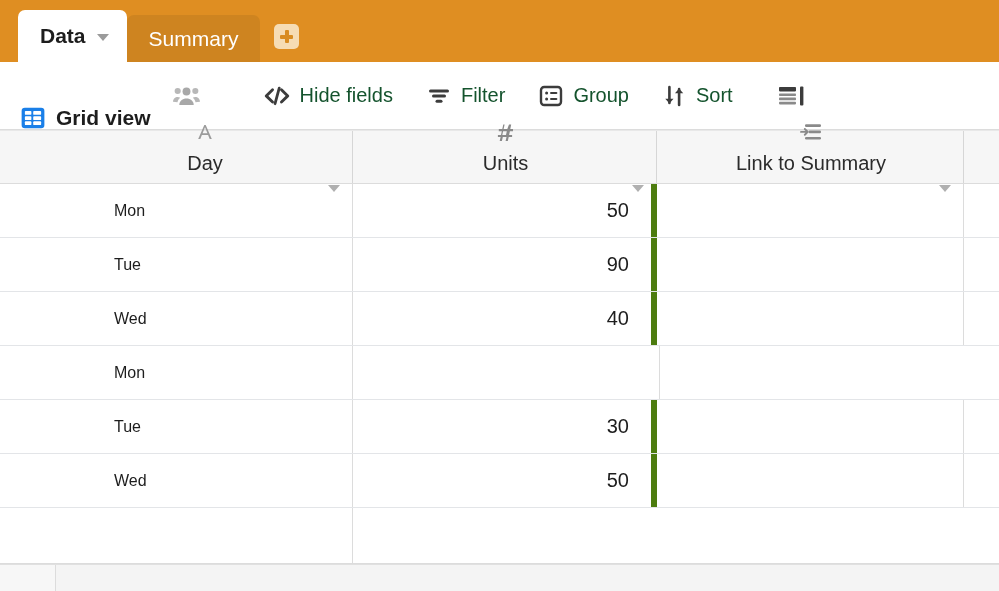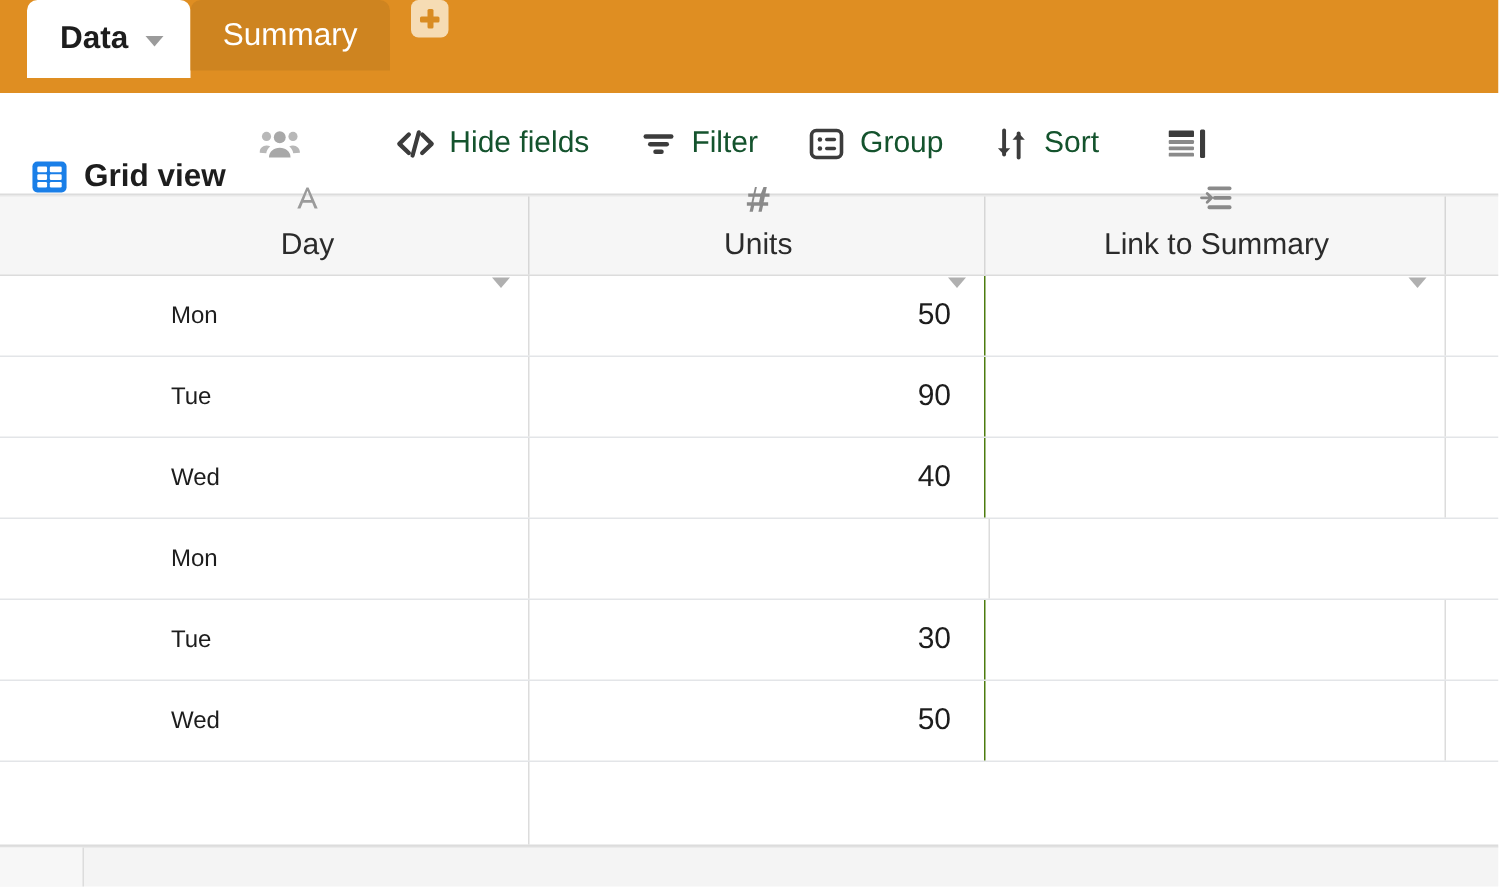--- a/index.html
+++ b/index.html
@@ -12,21 +12,21 @@
     font-family: "Liberation Sans", sans-serif;
     -webkit-font-smoothing: antialiased;
   }
 
   
   .tabbar {
     position: relative;
     height: 62px;
     background: #df8e22;
     display: flex;
-    align-items: flex-start;
+    align-items: flex-end;
     padding-left: 18px;
   }
 
   .tab {
     height: 52px;
     display: flex;
     align-items: center;
     gap: 11px;
     padding: 0 22px;
     border-radius: 7px 7px 0 0;
@@ -121,21 +121,21 @@
     height: 54px;
     background: #f6f6f6;
     border-bottom: 1px solid #dcdcdc;
     border-top: 1px solid #e8e8e8;
   }
 
   .cell { height: 100%; display: flex; align-items: center; position: relative; }
 
   .c-gutter { width: 56px; flex: 0 0 56px; }
   .c-day    { width: 297px; flex: 0 0 297px; border-right: 1px solid #dcdcdc; }
-  .c-units  { width: 304px; flex: 0 0 304px; border-right: 1px solid #4d7c0f; }
+  .c-units  { width: 304px; flex: 0 0 304px; border-right: 6px solid #4d7c0f; }
   .c-link   { width: 307px; flex: 0 0 307px; border-right: 1px solid #dcdcdc; }
   .c-tail   { flex: 1 1 auto; }
 
   .headrow .c-day, .headrow .c-units, .headrow .c-link { border-right: 1px solid #d6d6d6; }
 
   .head-inner {
     display: flex;
     align-items: center;
     gap: 10px;
     width: 100%;

